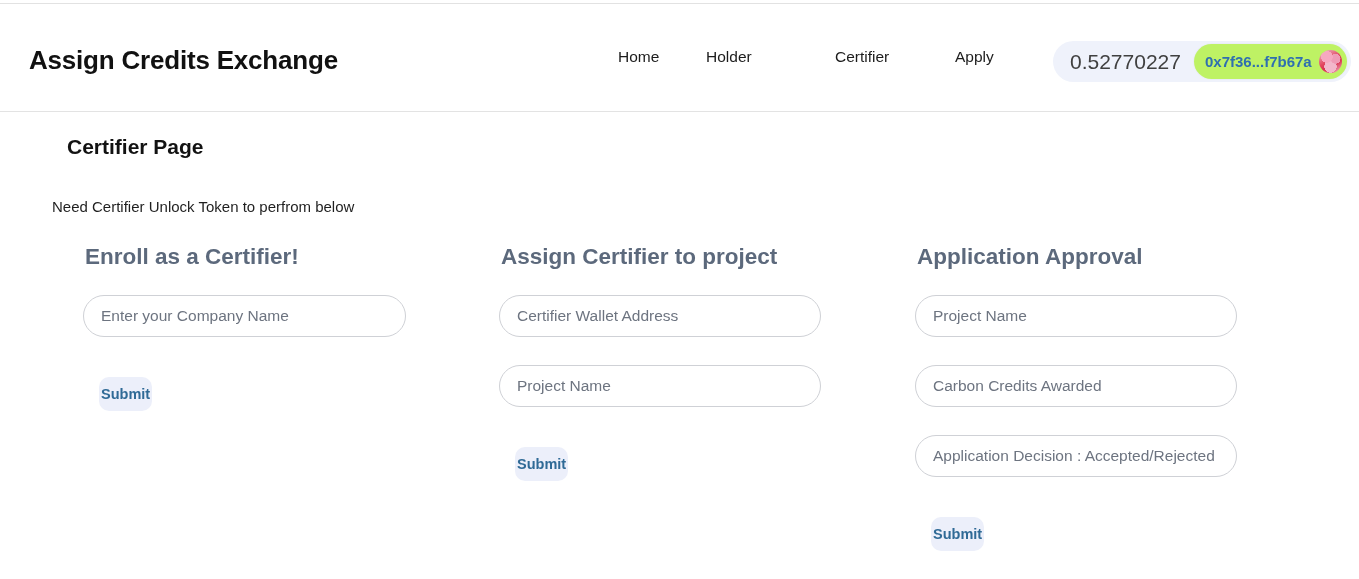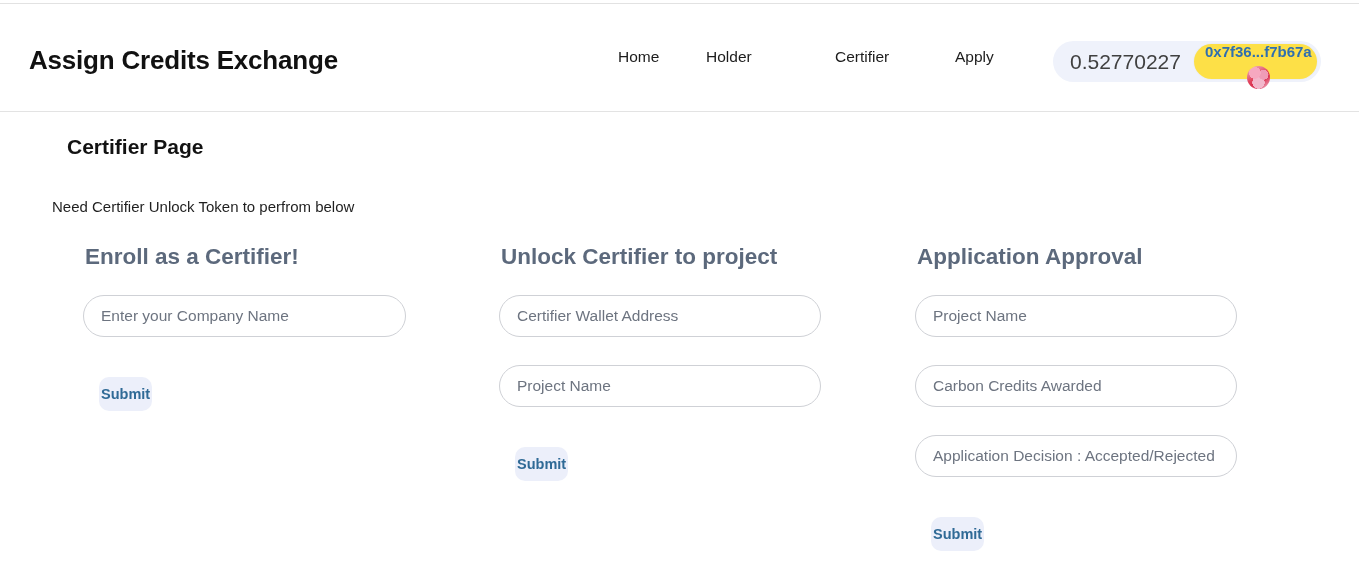--- a/index.html
+++ b/index.html
@@ -78,26 +78,25 @@
     font-size: 21px;
     color: #404040;
     padding: 0 13px 0 17px;
     white-space: nowrap;
     line-height: 1;
   }
   .wallet-account {
     display: flex;
     align-items: center;
     gap: 7px;
-    background: #fde047;
+    background: #bef264;
     border-radius: 19px;
     height: 35px;
     padding: 0 5px 0 11px;
     box-shadow: 0 0 0 1px rgba(0,0,0,0.02);
-    flex-direction: column;
   }
   .wallet-address {
     font-size: 15px;
     font-weight: bold;
     color: #2f6fb0;
     white-space: nowrap;
     line-height: 1;
   }
   .wallet-avatar {
     width: 23px; height: 23px;
@@ -206,21 +205,21 @@
   <div class="page-title">Certifier Page</div>
   <div class="page-subtitle">Need Certifier Unlock Token to perfrom below</div>
 
   <div class="column col-0">
     <div class="col-title">Enroll as a Certifier!</div>
     <input class="field" type="text" placeholder="Enter your Company Name" style="">
     <button class="submit-btn">Submit</button>
   </div>
 
   <div class="column col-1">
-    <div class="col-title">Unlock Certifier to project</div>
+    <div class="col-title">Assign Certifier to project</div>
     <input class="field" type="text" placeholder="Certifier Wallet Address" style="">
     <input class="field" type="text" placeholder="Project Name" style="">
     <button class="submit-btn">Submit</button>
   </div>
 
   <div class="column col-2">
     <div class="col-title">Application Approval</div>
     <input class="field" type="text" placeholder="Project Name" style="">
     <input class="field" type="text" placeholder="Carbon Credits Awarded" style="">
     <input class="field" type="text" placeholder="Application Decision : Accepted/Rejected" style="">

